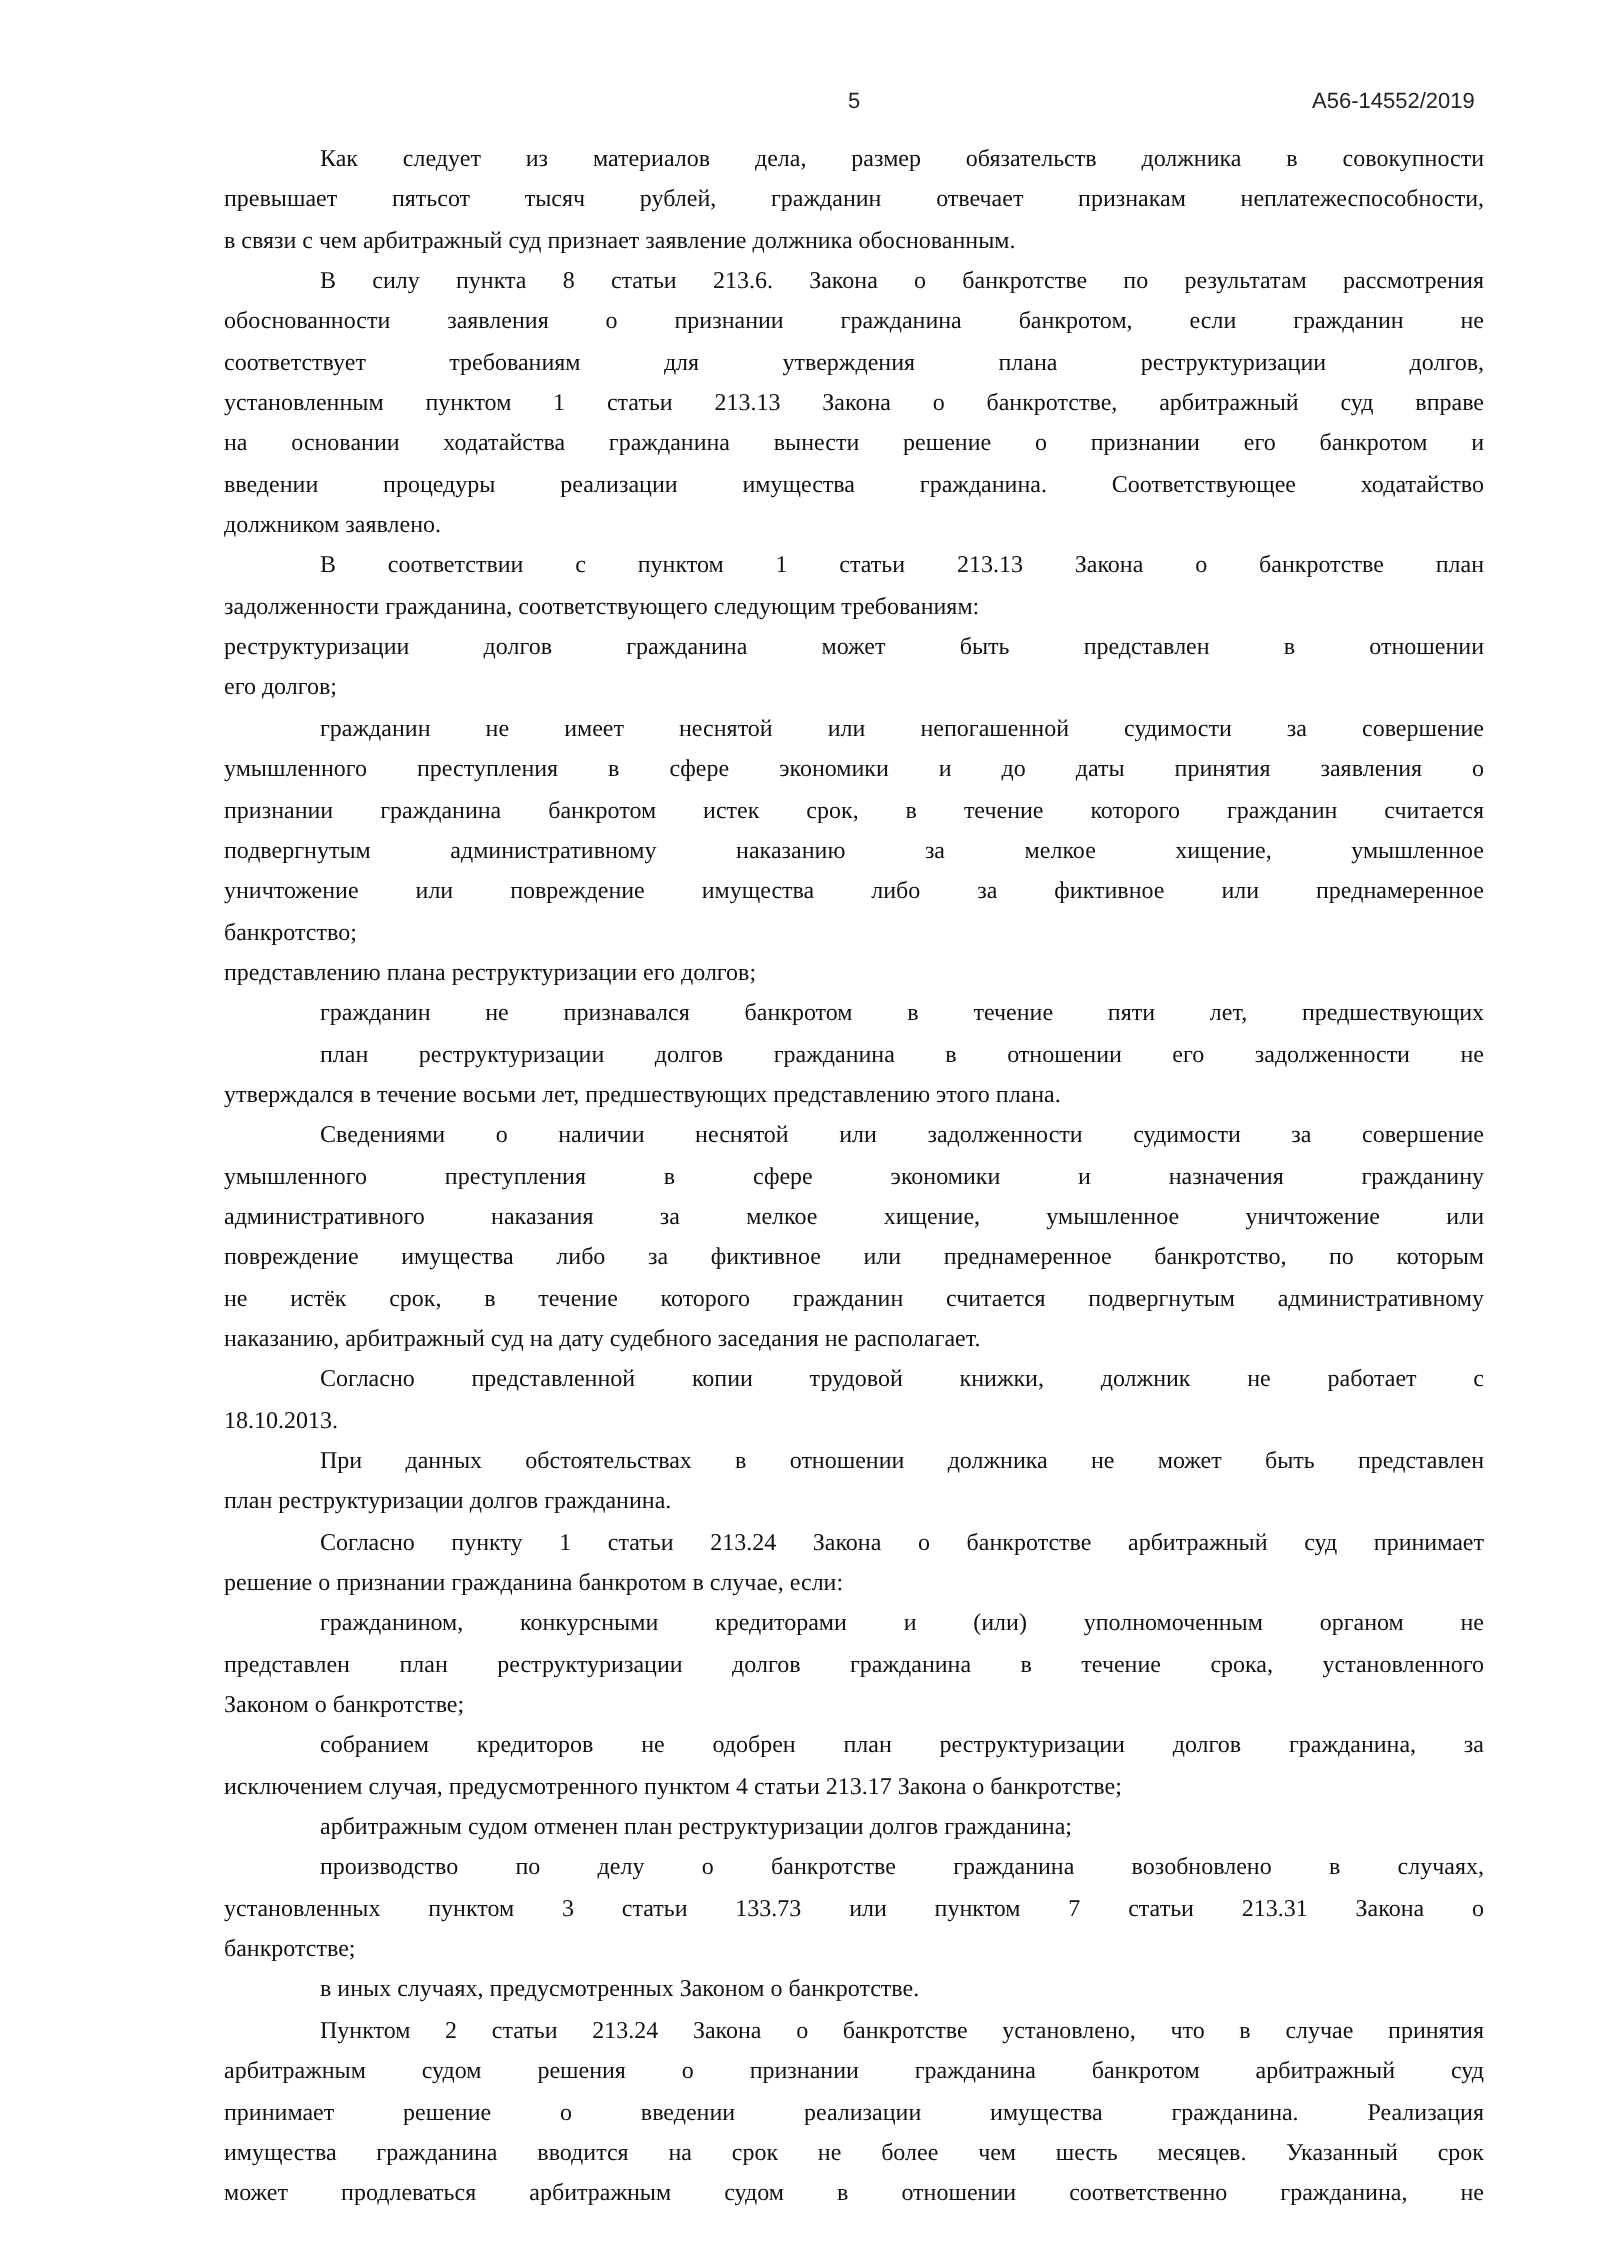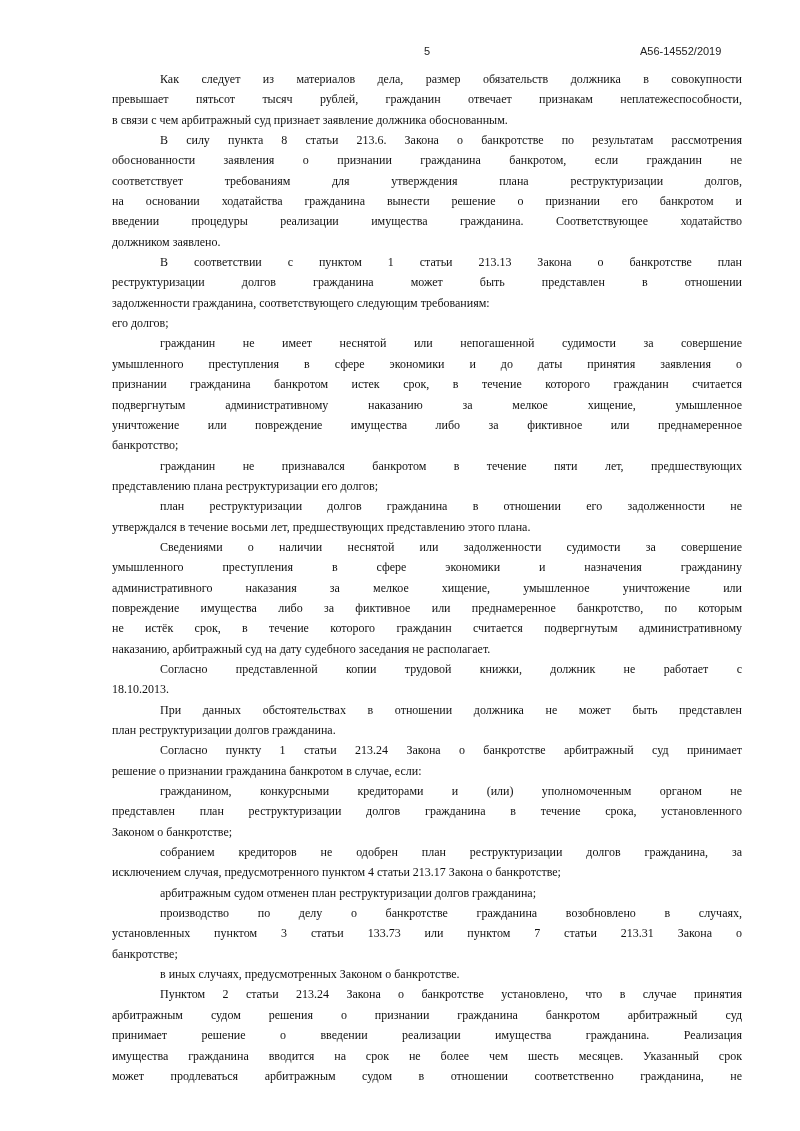--- a/index.html
+++ b/index.html
@@ -1,20 +1,20 @@
 <!DOCTYPE html>
 <html><head>
 <meta charset="utf-8">
 <style>
   html, body { margin: 0; padding: 0; background: #ffffff; }
   body { width: 800px; height: 1131px; position: relative; overflow: hidden; }
   .page { position: absolute; left: 0; top: 0; width: 800px; height: 1131px; background: #fff; }
   .hdr { position: absolute; top: 45px; font-family: "Liberation Sans", sans-serif; font-size: 11px; color: #222; }
   .hdr.num { left: 424px; }
-  .hdr.case { left: 640px; }
+  .hdr.case { left: 656px; }
   .body { position: absolute; left: 112px; top: 69px; width: 630px;
           font-family: "Liberation Serif", serif; font-size: 12px; color: #111; }
   .line { height: 20.35px; line-height: 20.35px; white-space: nowrap; text-align: justify; text-align-last: justify; overflow: hidden; }
   .line.last { text-align-last: left; }
   .line.ind { padding-left: 48px; }
 </style>
 </head>
 <body>
 
 <div class="page">
@@ -23,43 +23,44 @@
   <div class="body" id="doc-body">
       <div>
         <div class="line ind">Как следует из материалов дела, размер обязательств должника в совокупности</div>
         <div class="line">превышает пятьсот тысяч рублей, гражданин отвечает признакам неплатежеспособности,</div>
         <div class="line last">в связи с чем арбитражный суд признает заявление должника обоснованным.</div>
       </div>
       <div>
         <div class="line ind">В силу пункта 8 статьи 213.6. Закона о банкротстве по результатам рассмотрения</div>
         <div class="line">обоснованности заявления о признании гражданина банкротом, если гражданин не</div>
         <div class="line">соответствует требованиям для утверждения плана реструктуризации долгов,</div>
+        <div class="line">установленным пунктом 1 статьи 213.13 Закона о банкротстве, арбитражный суд вправе</div>
         <div class="line">на основании ходатайства гражданина вынести решение о признании его банкротом и</div>
         <div class="line">введении процедуры реализации имущества гражданина. Соответствующее ходатайство</div>
         <div class="line last">должником заявлено.</div>
       </div>
       <div>
         <div class="line ind">В соответствии с пунктом 1 статьи 213.13 Закона о банкротстве план</div>
+        <div class="line last">задолженности гражданина, соответствующего следующим требованиям:</div>
         <div class="line">реструктуризации долгов гражданина может быть представлен в отношении</div>
-        <div class="line last">задолженности гражданина, соответствующего следующим требованиям:</div>
       </div>
       <div>
         <div class="line last">его долгов;</div>
       </div>
       <div>
         <div class="line ind">гражданин не имеет неснятой или непогашенной судимости за совершение</div>
         <div class="line">умышленного преступления в сфере экономики и до даты принятия заявления о</div>
         <div class="line">признании гражданина банкротом истек срок, в течение которого гражданин считается</div>
         <div class="line">подвергнутым административному наказанию за мелкое хищение, умышленное</div>
         <div class="line">уничтожение или повреждение имущества либо за фиктивное или преднамеренное</div>
         <div class="line last">банкротство;</div>
       </div>
       <div>
+        <div class="line last">представлению плана реструктуризации его долгов;</div>
         <div class="line ind">гражданин не признавался банкротом в течение пяти лет, предшествующих</div>
-        <div class="line last">представлению плана реструктуризации его долгов;</div>
       </div>
       <div>
         <div class="line ind">план реструктуризации долгов гражданина в отношении его задолженности не</div>
         <div class="line last">утверждался в течение восьми лет, предшествующих представлению этого плана.</div>
       </div>
       <div>
         <div class="line ind">Сведениями о наличии неснятой или задолженности судимости за совершение</div>
         <div class="line">умышленного преступления в сфере экономики и назначения гражданину</div>
         <div class="line">административного наказания за мелкое хищение, умышленное уничтожение или</div>
         <div class="line">повреждение имущества либо за фиктивное или преднамеренное банкротство, по которым</div>

